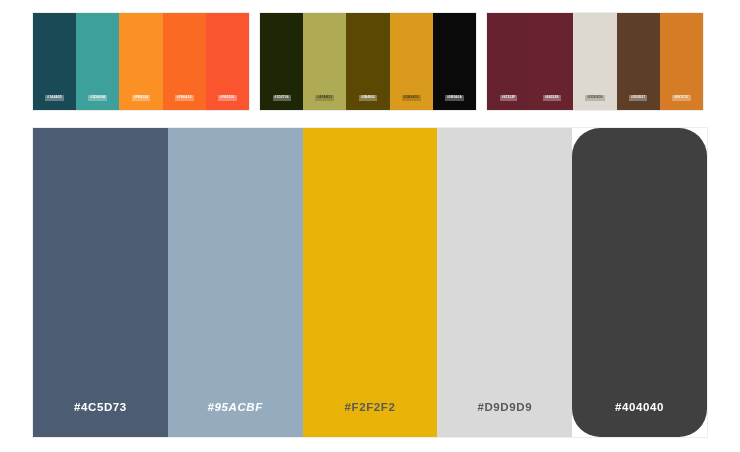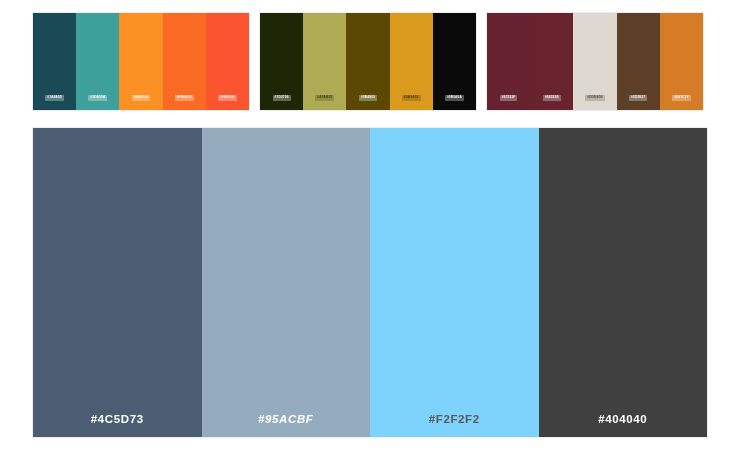--- a/index.html
+++ b/index.html
@@ -72,21 +72,21 @@
     position: relative;
     display: flex;
     align-items: flex-end;
     justify-content: center;
   }
   .main-label {
     font-size: 11.5px;
     font-weight: bold;
     letter-spacing: 0.6px;
     line-height: 1;
-    margin-bottom: 12px;
+    margin-bottom: 24px;
     white-space: nowrap;
   }
   .main-swatch.dark .main-label { color: #ffffff; }
   .main-swatch.light .main-label { color: #5a5a5a; }
 </style>
 </head>
 <body>
 
 <div id="small-palettes">
     <div class="small-card">
@@ -142,19 +142,22 @@
     </div>
   </div>
 
 <div id="main-palette">
     <div class="main-swatch dark" style="background: rgb(76, 93, 115);">
       <span class="main-label">#4C5D73</span>
     </div>
     <div class="main-swatch dark" style="background: rgb(149, 172, 191); font-style: italic;">
       <span class="main-label">#95ACBF</span>
     </div>
-    <div class="main-swatch light" style="background: #7dd3fc;">
+    <div class="main-swatch light" style="background: #eab308;">
       <span class="main-label">#F2F2F2</span>
     </div>
-    <div class="main-swatch dark" style="background: rgb(64, 64, 64);">
+    <div class="main-swatch light" style="background: rgb(217, 217, 217);">
+      <span class="main-label">#D9D9D9</span>
+    </div>
+    <div class="main-swatch dark" style="background: rgb(64, 64, 64); border-radius: 28px;">
       <span class="main-label">#404040</span>
     </div>
   </div>
 
 </body></html>

